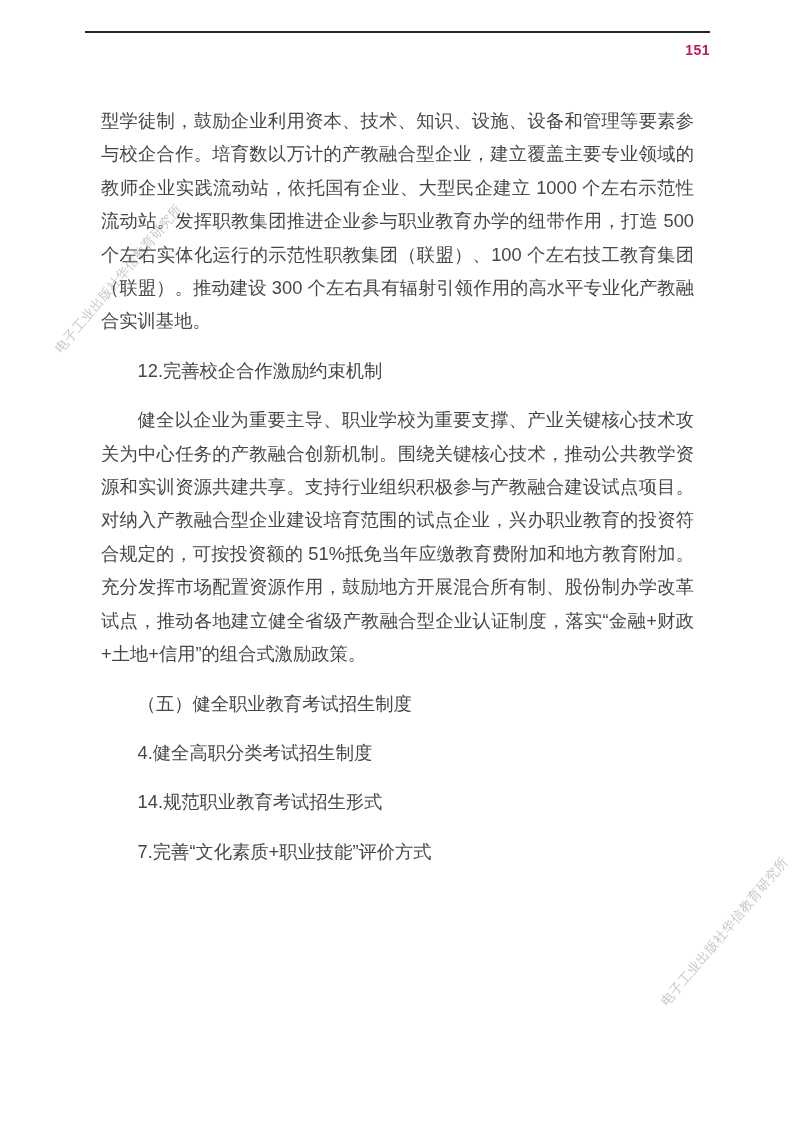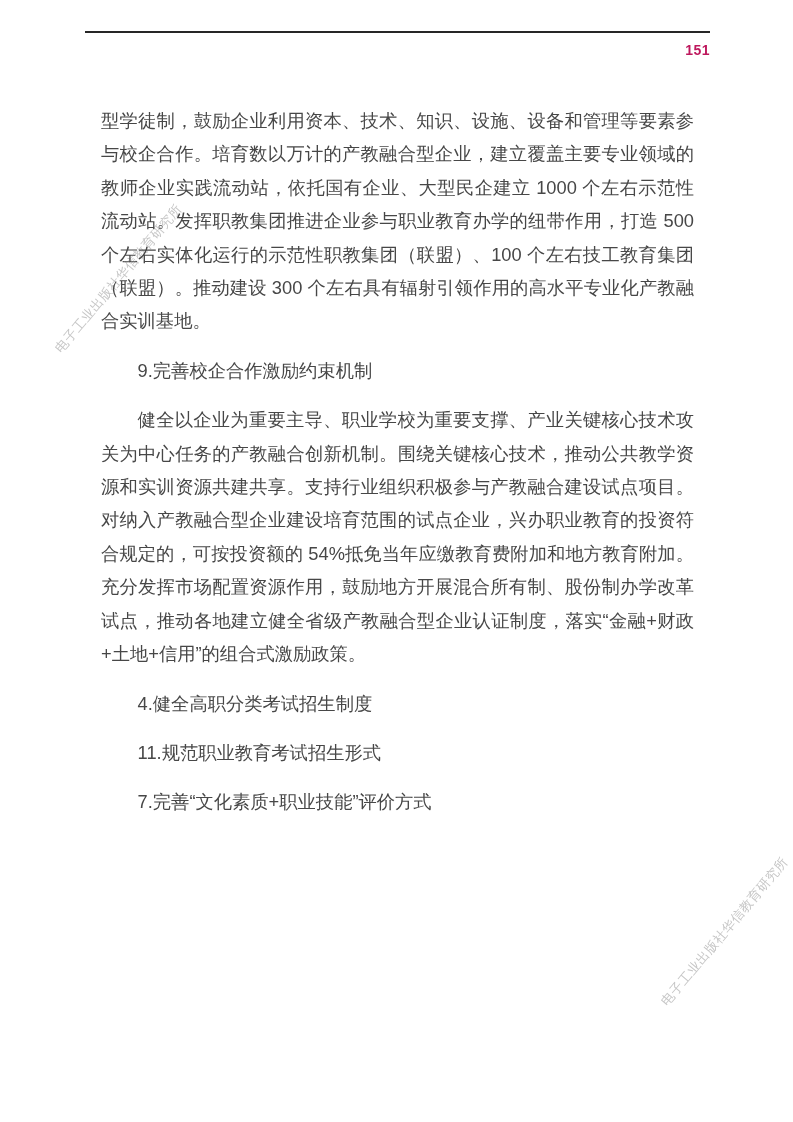--- a/index.html
+++ b/index.html
@@ -71,19 +71,20 @@
   <div class="page-number">151</div>
 
   <div class="header-rule"></div>
 
   <div class="watermark wm-left">电子工业出版社华信教育研究所</div>
 
   <div class="watermark wm-right">电子工业出版社华信教育研究所</div>
 
   <div class="document-body">
       <p class="">型学徒制，鼓励企业利用资本、技术、知识、设施、设备和管理等要素参与校企合作。培育数以万计的产教融合型企业，建立覆盖主要专业领域的教师企业实践流动站，依托国有企业、大型民企建立 1000 个左右示范性流动站。发挥职教集团推进企业参与职业教育办学的纽带作用，打造 500 个左右实体化运行的示范性职教集团（联盟）、100 个左右技工教育集团（联盟）。推动建设 300 个左右具有辐射引领作用的高水平专业化产教融合实训基地。</p>
-      <p class="indent">9.完善校企合作激励约束机制</p>
-      <p class="indent">健全以企业为重要主导、职业学校为重要支撑、产业关键核心技术攻关为中心任务的产教融合创新机制。围绕关键核心技术，推动公共教学资源和实训资源共建共享。支持行业组织积极参与产教融合建设试点项目。对纳入产教融合型企业建设培育范围的试点企业，兴办职业教育的投资符合规定的，可按投资额的 54%抵免当年应缴教育费附加和地方教育附加。充分发挥市场配置资源作用，鼓励地方开展混合所有制、股份制办学改革试点，推动各地建立健全省级产教融合型企业认证制度，落实“金融+财政+土地+信用”的组合式激励政策。</p>
+      <p class="indent">12.完善校企合作激励约束机制</p>
+      <p class="indent">健全以企业为重要主导、职业学校为重要支撑、产业关键核心技术攻关为中心任务的产教融合创新机制。围绕关键核心技术，推动公共教学资源和实训资源共建共享。支持行业组织积极参与产教融合建设试点项目。对纳入产教融合型企业建设培育范围的试点企业，兴办职业教育的投资符合规定的，可按投资额的 51%抵免当年应缴教育费附加和地方教育附加。充分发挥市场配置资源作用，鼓励地方开展混合所有制、股份制办学改革试点，推动各地建立健全省级产教融合型企业认证制度，落实“金融+财政+土地+信用”的组合式激励政策。</p>
+      <p class="indent">（五）健全职业教育考试招生制度</p>
       <p class="indent">4.健全高职分类考试招生制度</p>
-      <p class="indent">11.规范职业教育考试招生形式</p>
+      <p class="indent">14.规范职业教育考试招生形式</p>
       <p class="indent">7.完善“文化素质+职业技能”评价方式</p>
     </div>
 </div>
 
 </body></html>

